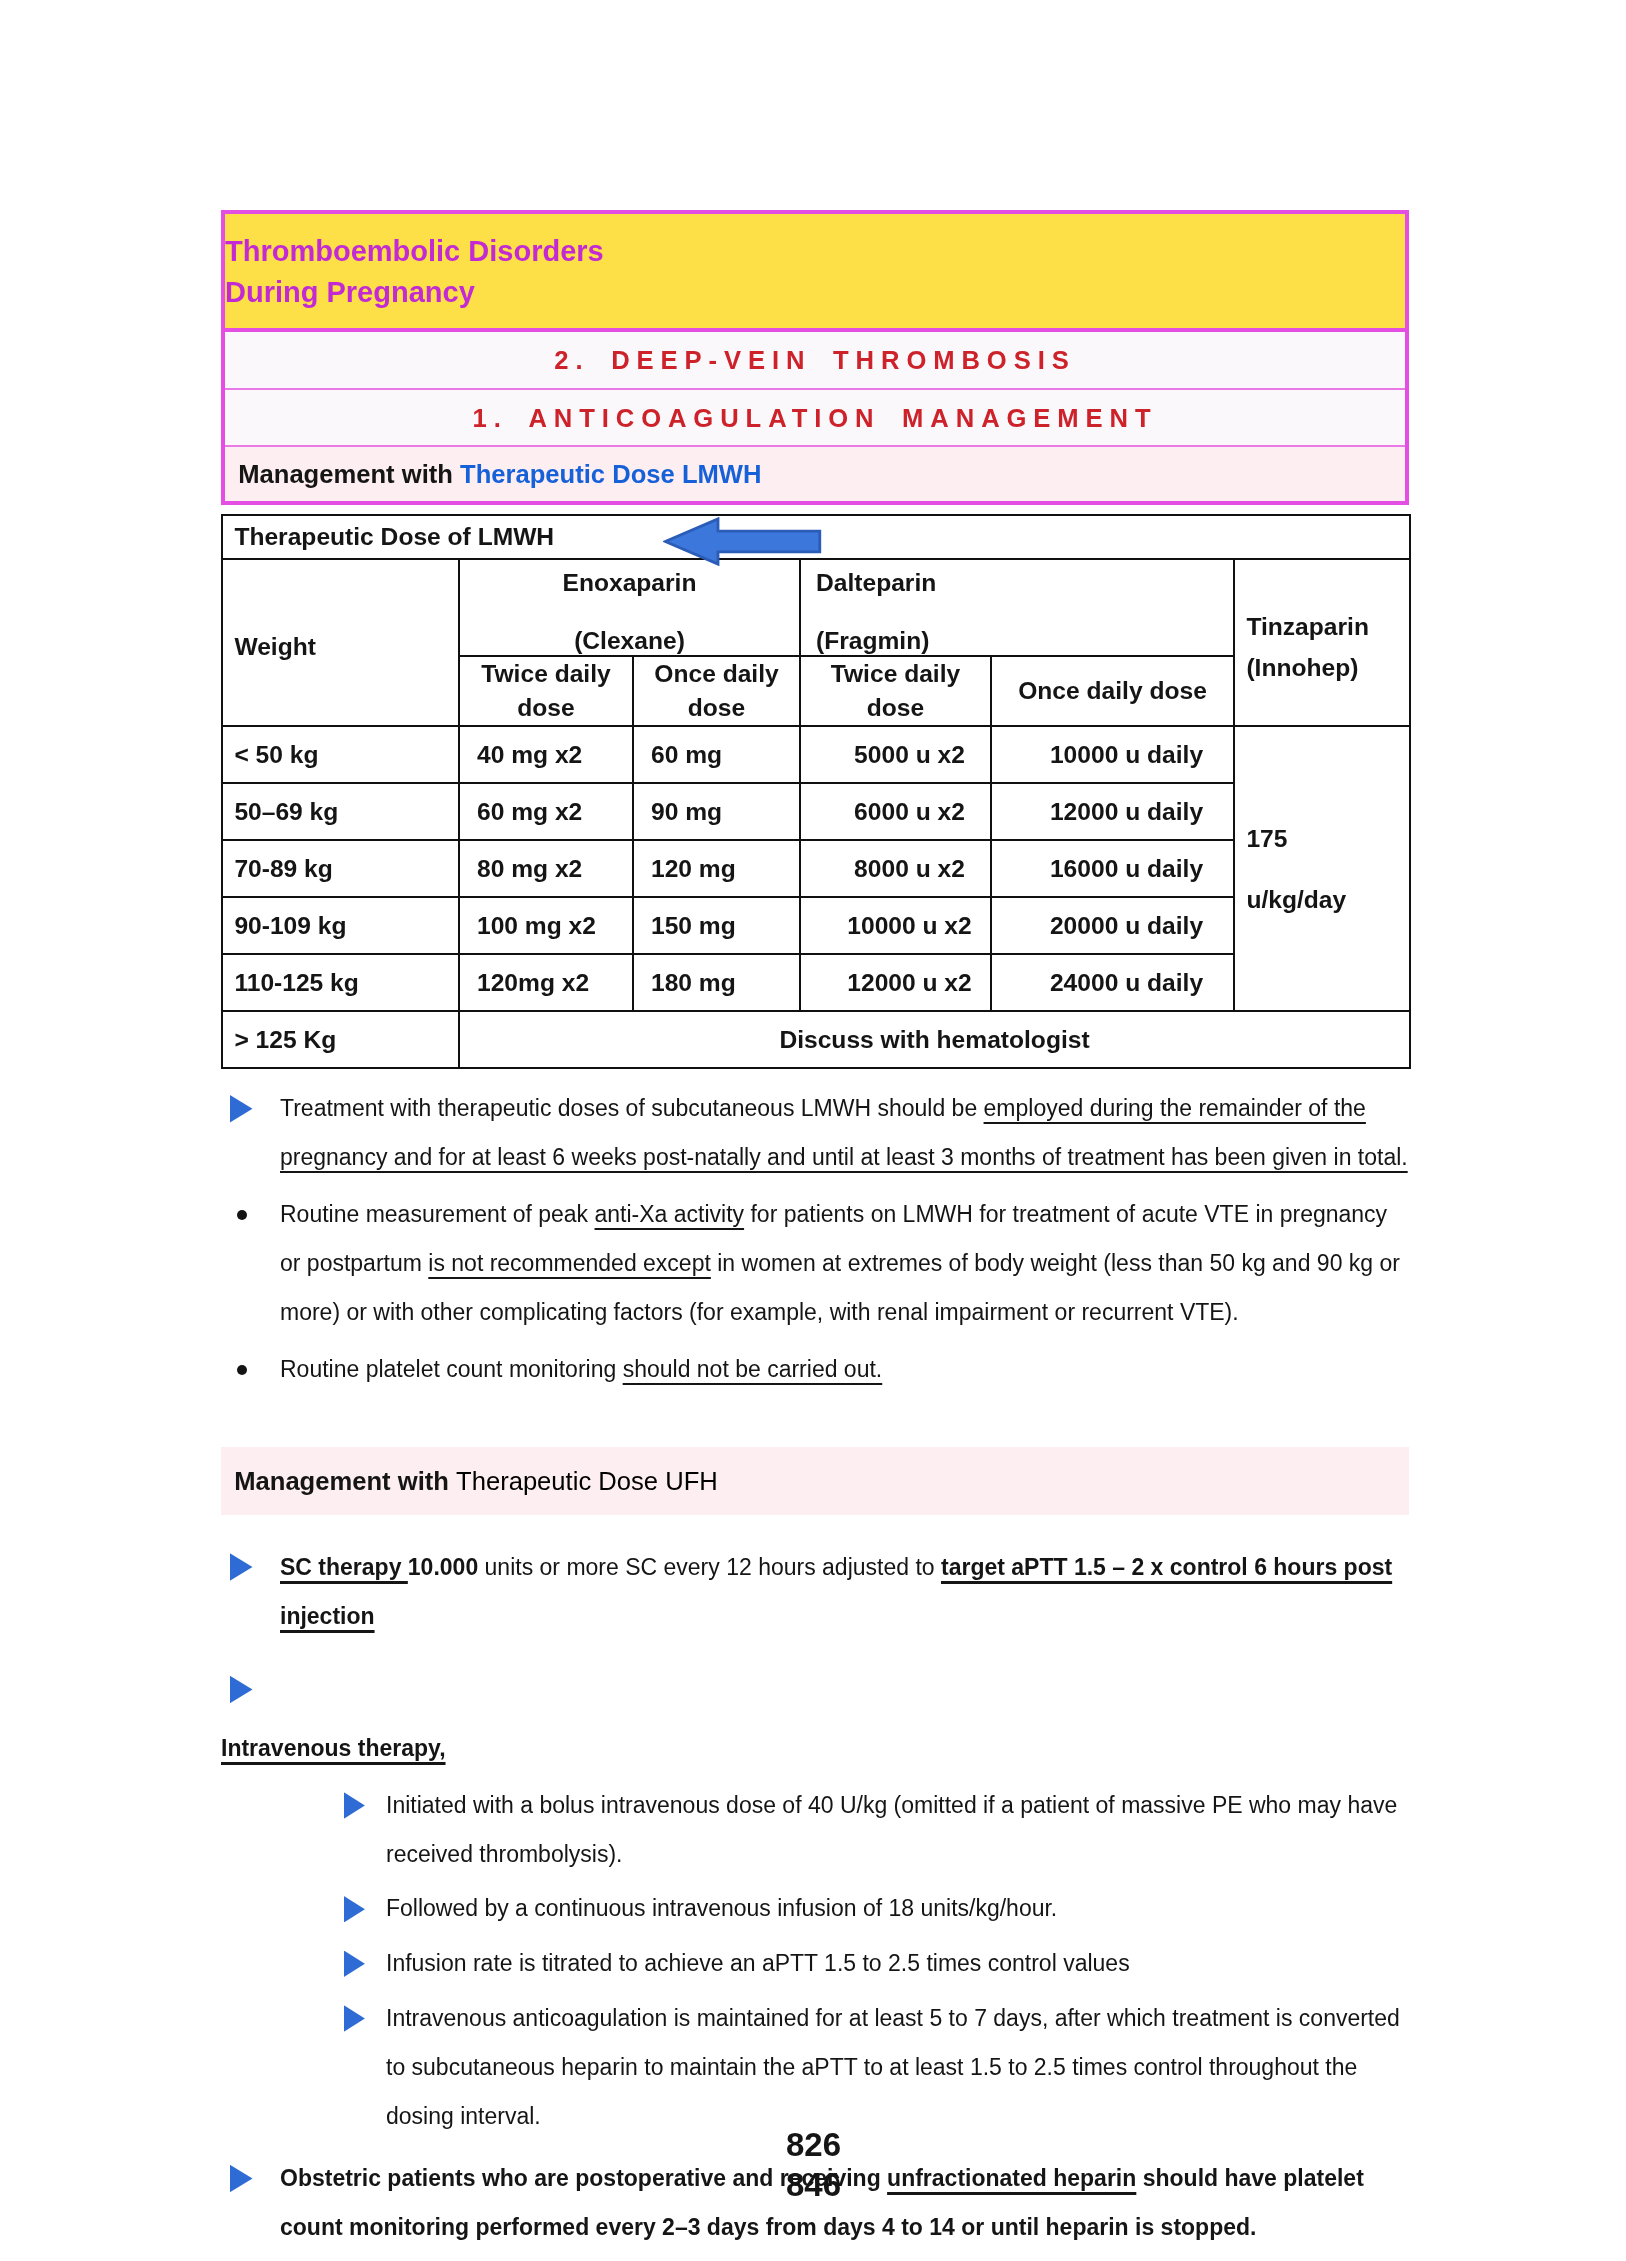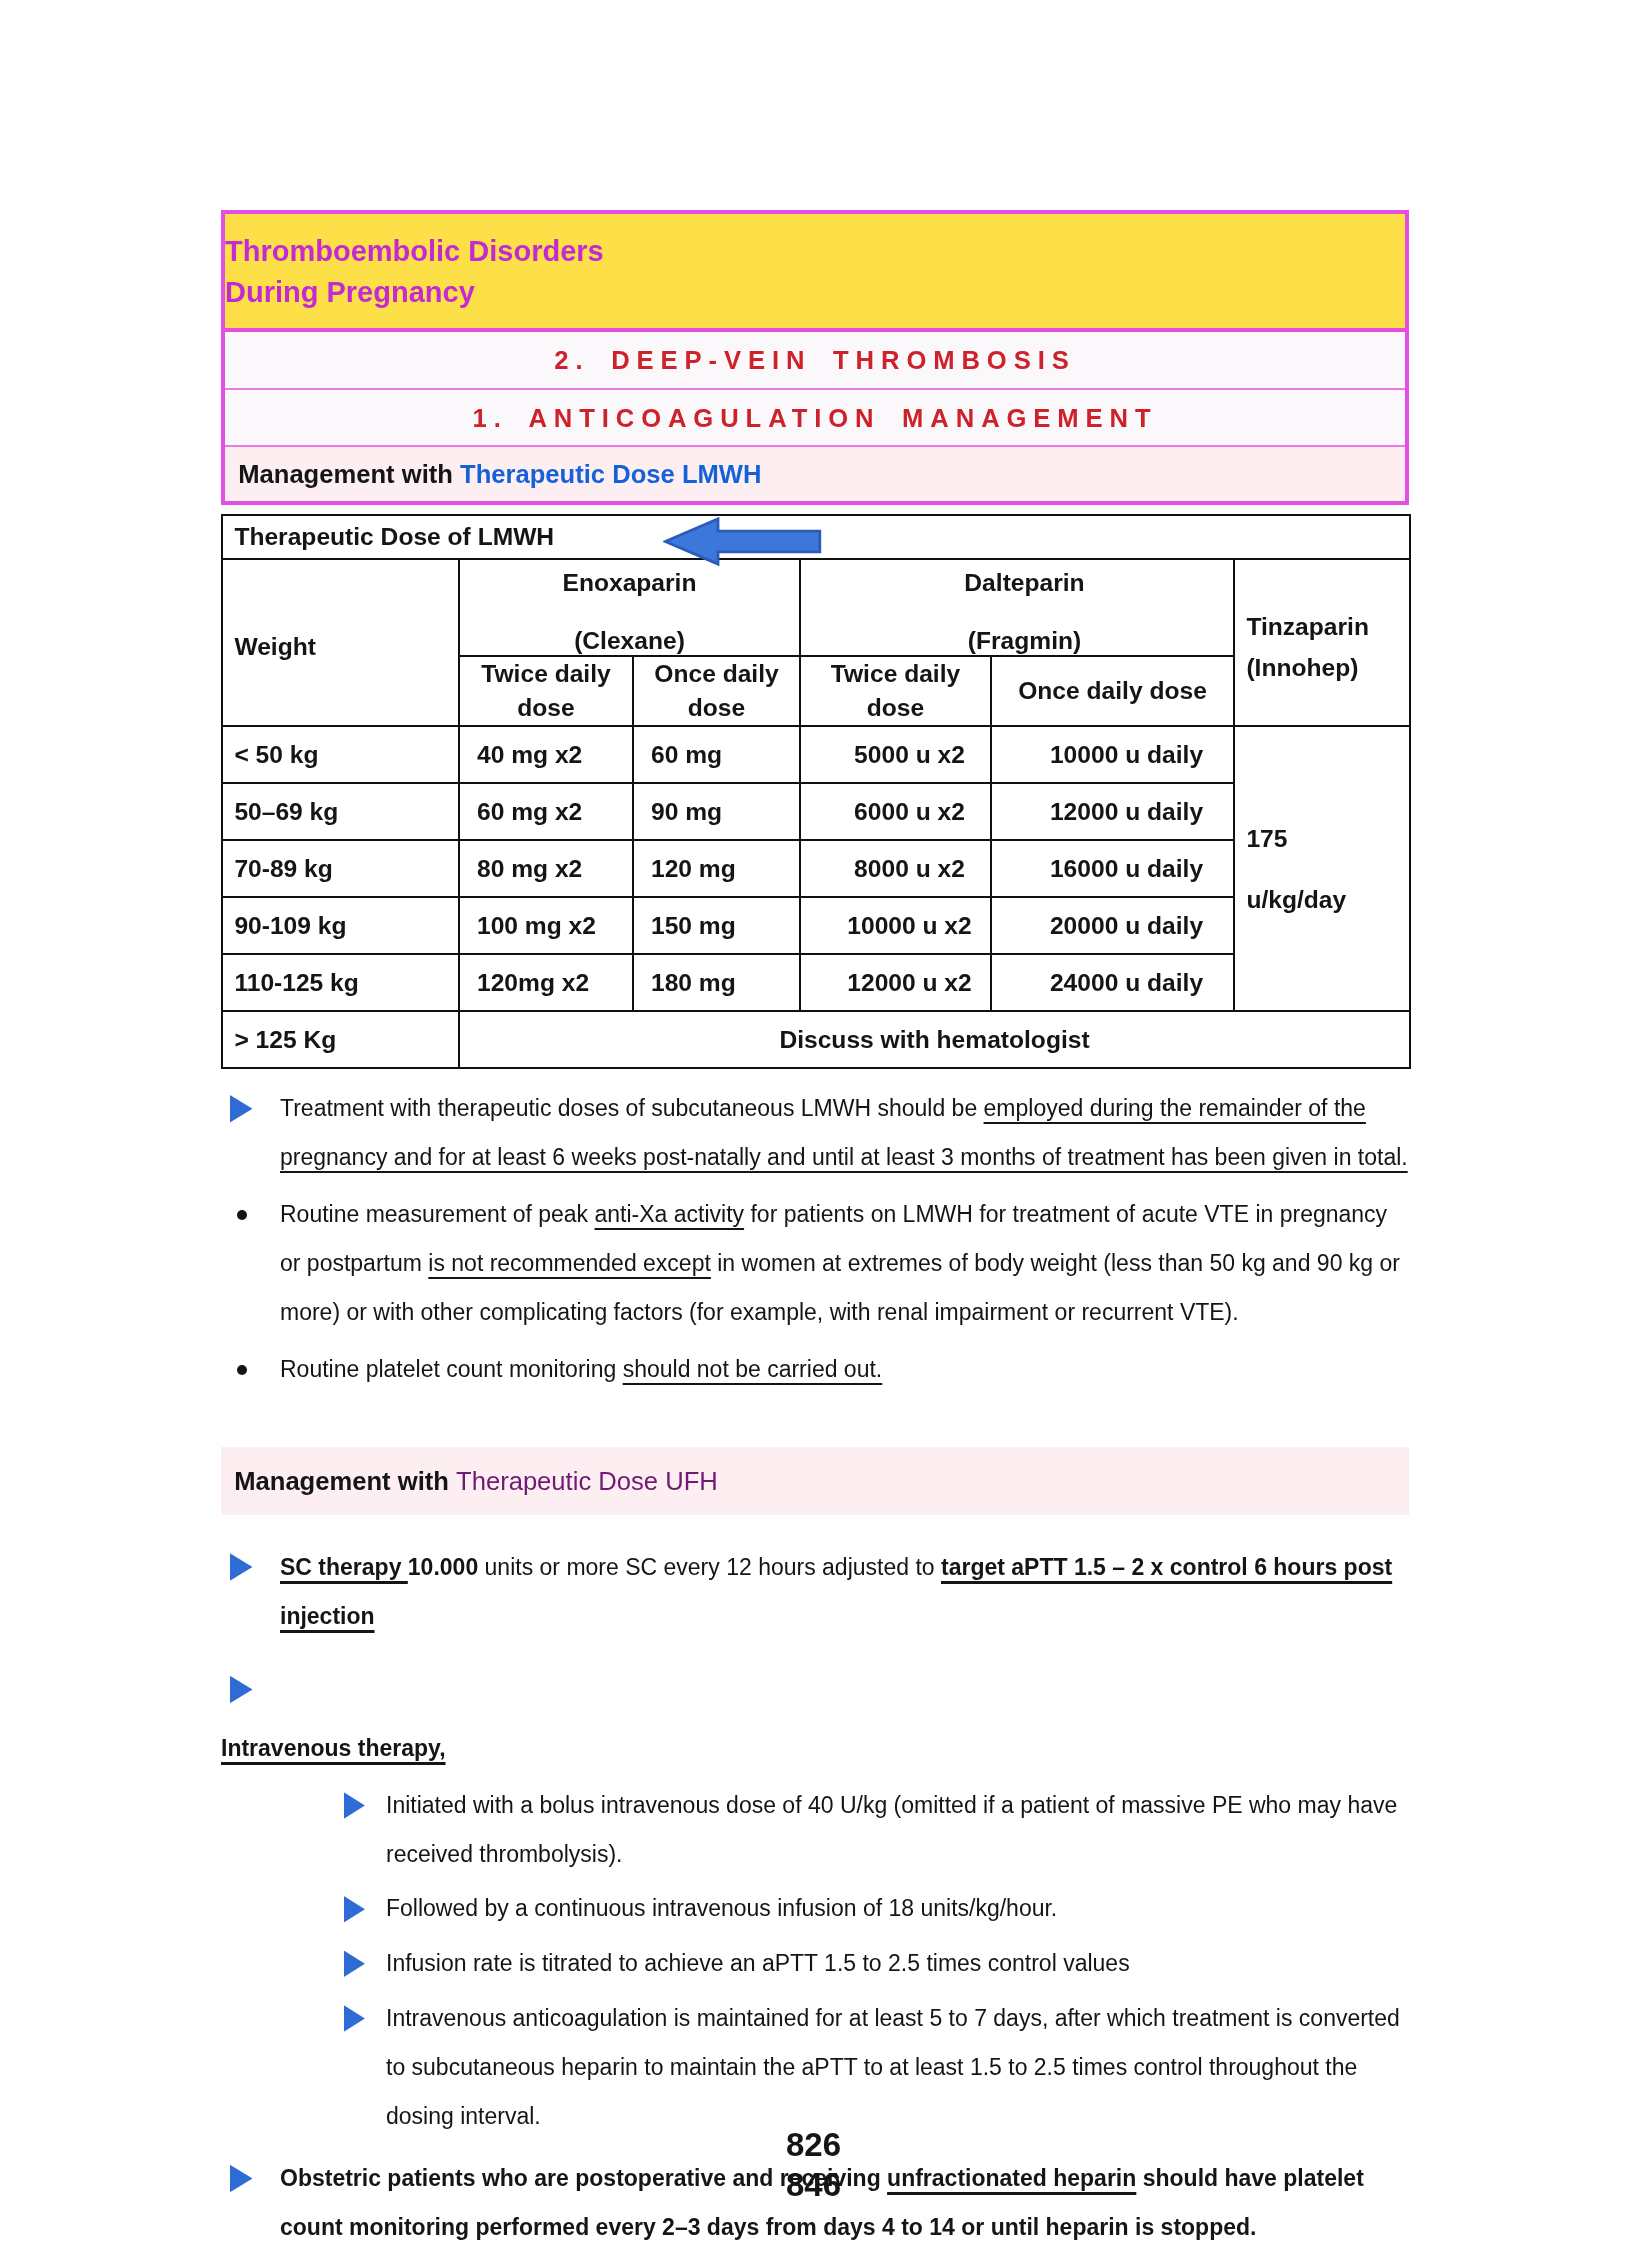--- a/index.html
+++ b/index.html
@@ -16,31 +16,31 @@
     text-align:left; padding:17px 0 15px; font-size:29px; font-weight:bold;
     color:#c32ad4; line-height:1.42; border-bottom:4.7px solid #e24fe2; background:#fde047;
   }
   .red-row {
     text-align:center; font-size:25.6px; font-weight:bold; color:#ce222b;
     letter-spacing:0.27em; word-spacing:0.30em; padding:14px 0 12.3px;
     border-bottom:2.8px solid #ea79e8; background:#faf8fa;
   }
   .mgmt-row { font-size:25.6px; font-weight:bold; padding:13.2px 13.2px 12.3px; background:#fdeef2; }
   .blue-strong { color:#1661d8; }
-  .blue-soft { color:#701a75; font-weight:normal; }
+  .blue-soft { color:#000000; font-weight:normal; }
 
   
   table.dose-table { border-collapse:collapse; table-layout:fixed; width:1188px; margin-top:8.5px; }
   table.dose-table td { border:2.8px solid #101010; background:#fff; font-size:24.6px; font-weight:bold; vertical-align:middle; }
   .caption-cell { position:relative; height:44px; padding-left:11.4px; font-size:25.6px; }
   .caption-arrow { position:absolute; left:440px; top:0.9px; width:159px; height:49px; z-index:2; }
   .hdr-cell { vertical-align:top; height:83px; }
   .weight-h { padding:9.5px 0 0 11.4px; }
   .drug-center { text-align:center; }
-  .drug-left { padding-left:15px;text-align:center; }
+  .drug-left { padding-left:15px; }
   .drug-top { padding-top:9.5px; }
   .drug-brand { margin-top:30px; }
   .tinza-h { padding:9.5px 0 0 11.4px; }
   .tinza-brand { margin-top:13.2px; }
   .subhdr-cell { height:68px; text-align:center; line-height:34px; padding:0 3.8px; }
   .c-weight { height:57px; padding-left:11.4px; }
   .c-enox { height:57px; padding-left:17px; }
   .c-dalt { height:57px; text-align:center;padding-left:28px; }
   .c-tinza-dose { vertical-align:middle; padding:0 44px 0 11.4px; line-height:61px; font-size:25.6px; }
   .c-discuss { text-align:center; height:57px; }

